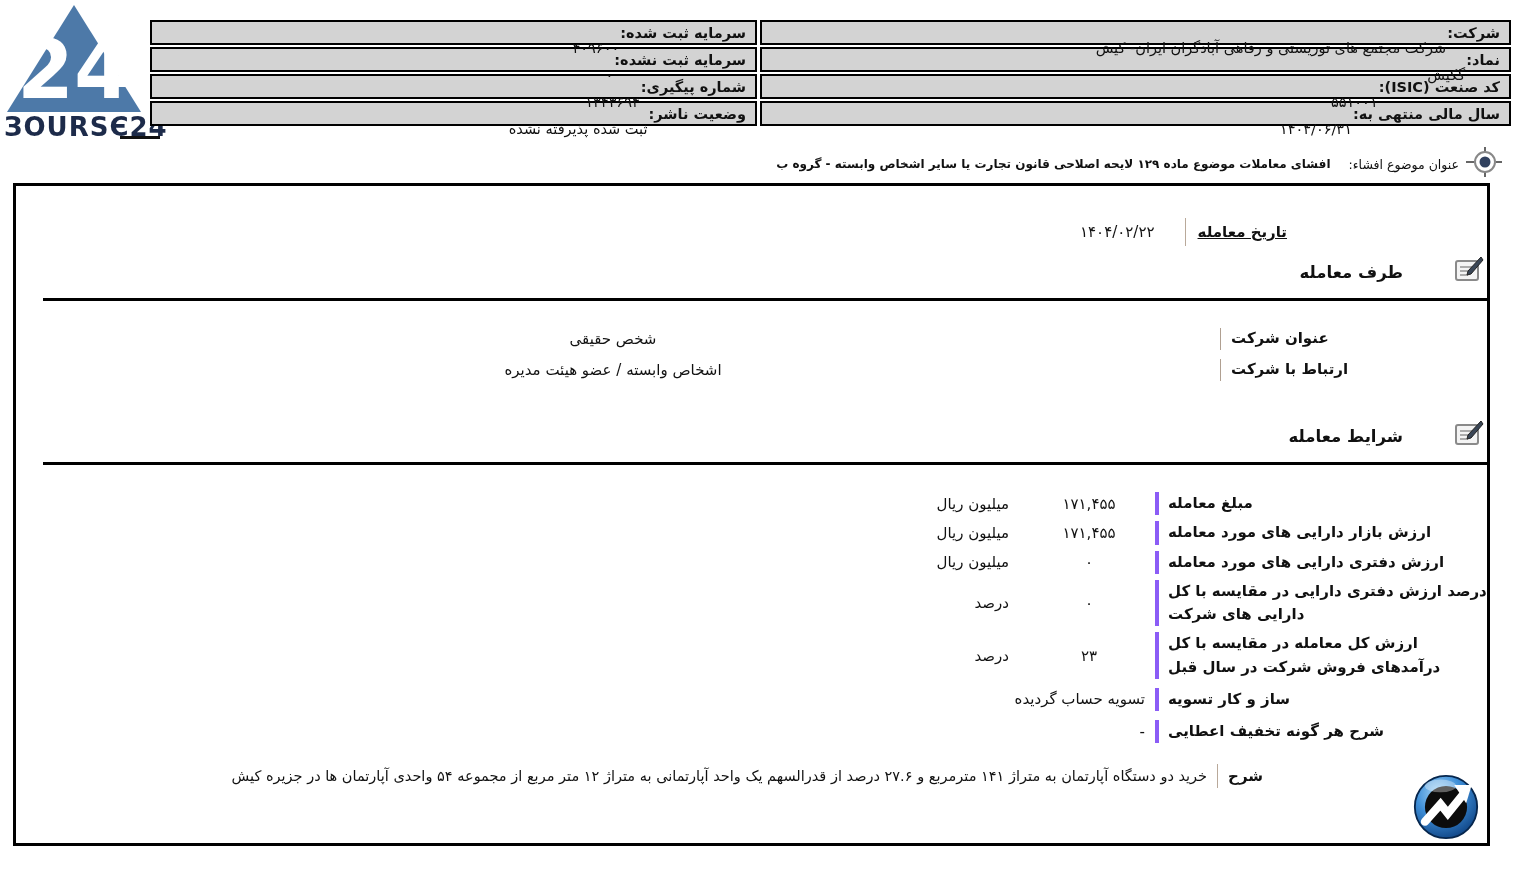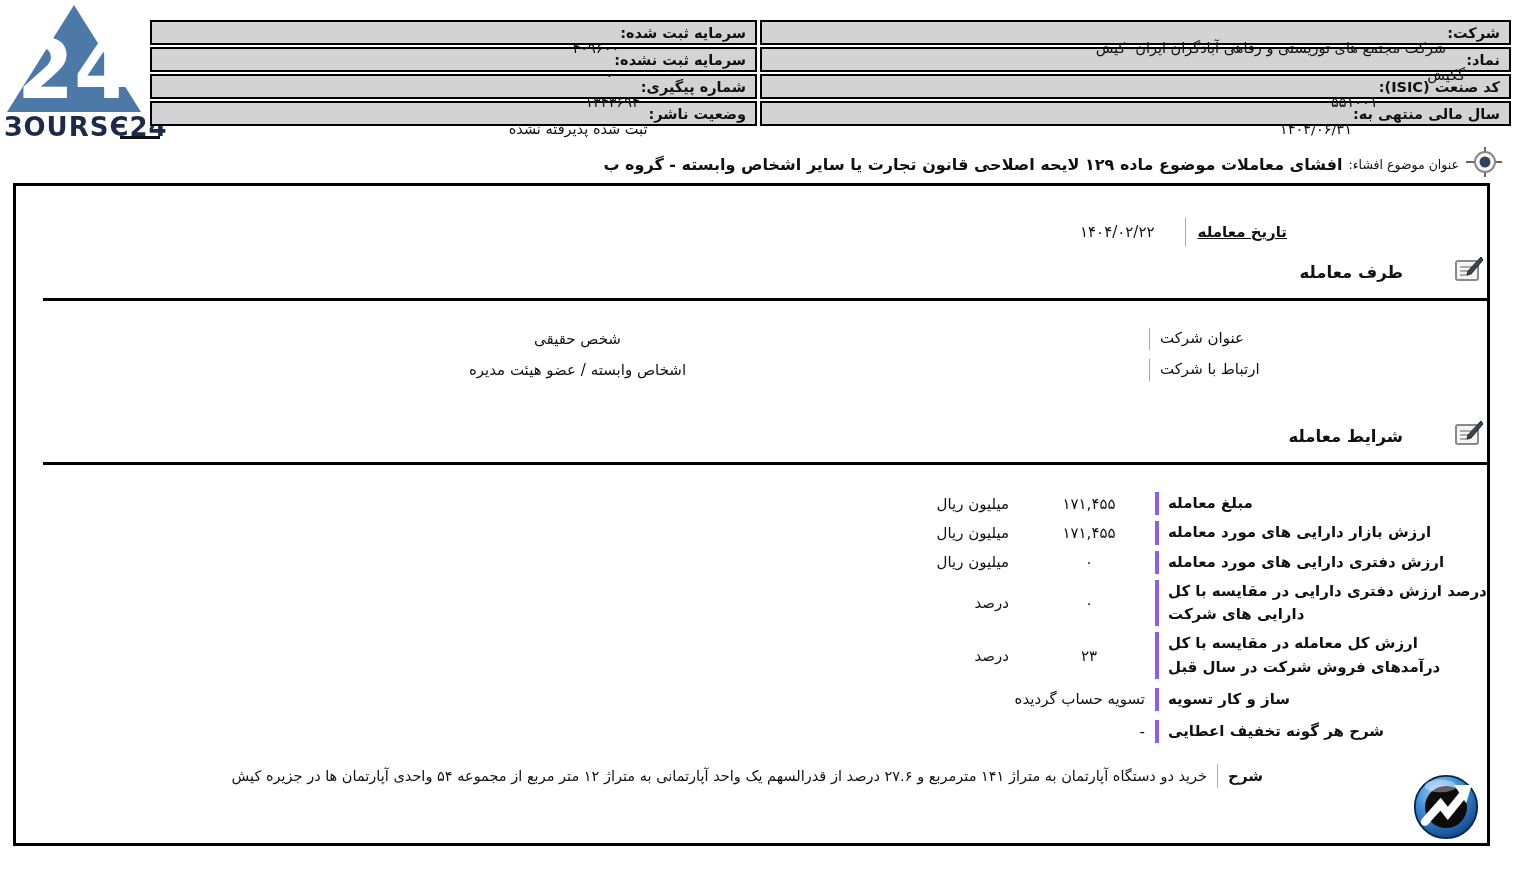--- a/index.html
+++ b/index.html
@@ -20,22 +20,22 @@
   .hdr-tbl.left  { left:150px; width:607px; }
   .hdr-row { height:25px; background:#d3d3d3; border:2px solid #000; margin-bottom:2px;
     display:flex; direction:rtl; align-items:center; padding:0 9px; font-size:14.5px; white-space:nowrap; }
   .hdr-row .lbl { font-weight:700; margin-left:1px; }
   .hdr-row .val { font-weight:400;margin-top:30px; }
 
   
   .subject { position:absolute; top:146px; right:10px; display:flex; direction:rtl;
     align-items:center; white-space:nowrap; }
   .subject .icon { margin-left:6px; }
-  .subject .prefix { font-size:12.5px; margin-left:6px; }
-  .subject .title { font-size:16px; font-weight:700; }
+  .subject .prefix { font-size:12.5px; margin-left:18px; }
+  .subject .title { font-size:12px; font-weight:700; }
 
   
   .box { position:absolute; left:13px; top:183px; width:1477px; height:663px;
     border:3px solid #000; background:#fff; }
 
   .date-row { position:absolute; top:32px; right:200px; display:flex; direction:rtl;
     align-items:center; font-size:15px; white-space:nowrap; }
   .date-row .lbl { font-weight:700;text-decoration:underline; }
   .vdiv { width:1px; height:28px; background:#b9a99a; margin:0 12px 0 30px; }
   .vdiv.short { height:24px; background:#b9a99a; margin:0 10px; }
@@ -45,21 +45,21 @@
   .section-head .icon { margin-left:7px; }
   .sh-party { top:70px; }
   .sh-terms { top:234px; }
 
   .rule { position:absolute; right:0; left:27px; height:3px; background:#000; }
   .rule1 { top:112px; }
   .rule2 { top:276px; }
 
   .party-rows { position:absolute; top:142px; right:0; left:0; }
   .kv-row { display:flex; direction:rtl; align-items:center; margin-bottom:9px; font-size:15px; }
-  .kv-label { width:338px; font-weight:400; text-align:left; padding-left:10px;
+  .kv-label { width:267px; font-weight:700; text-align:left; padding-left:10px;
     border-left:1px solid #b0a091; line-height:1.45; }
   .kv-value { flex:1; text-align:center; padding-right:10px; }
 
   .terms-table { position:absolute; top:306px; right:0; left:0; }
   .t-row { display:flex; direction:rtl; align-items:center; margin-bottom:6px; font-size:15px; }
   .t-label { width:332px; font-weight:700; text-align:left; padding-left:9px;
     border-left:4px solid #8b5cf6; line-height:1.55; }
   .t-value { width:132px; text-align:center; }
   .t-unit  { width:132px; text-align:right; padding-right:14px; }
   .t-free  { flex:1; text-align:right; padding-right:10px; }

